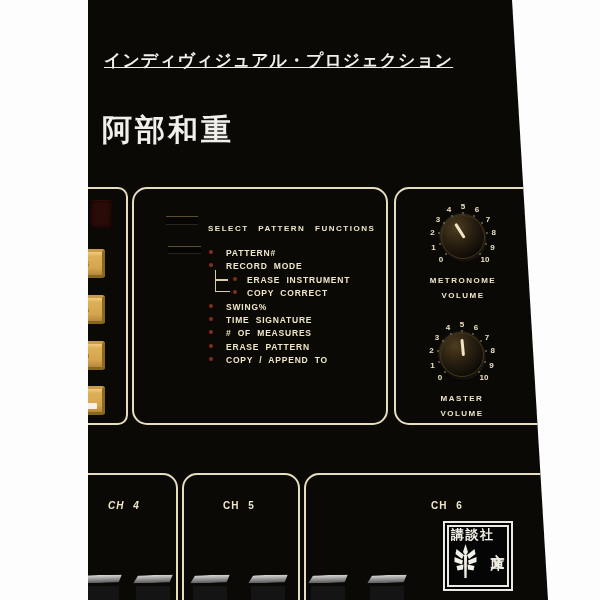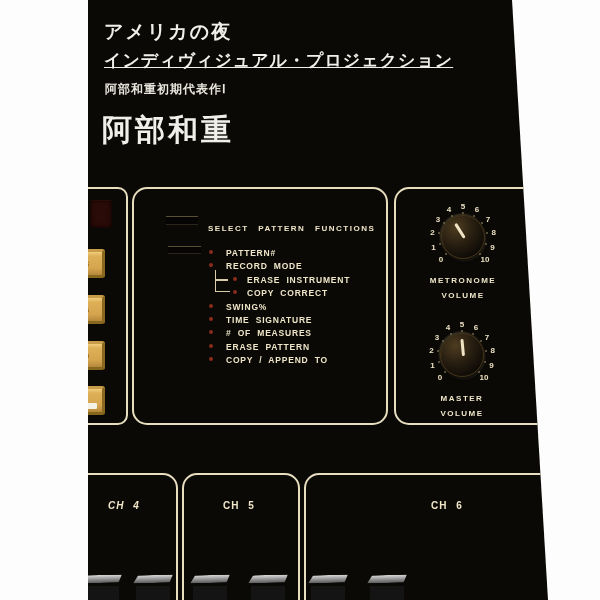--- a/index.html
+++ b/index.html
@@ -73,23 +73,21 @@
   .pub-side{position:absolute;right:0px;top:15px;writing-mode:vertical-rl;font-size:14px;font-weight:bold;
             color:#f2efe6;letter-spacing:2px;}
   .pub-leaf{position:absolute;left:3px;top:17px;}
 </style>
 </head>
 <body>
 
 <div id="stage">
   <div id="cover">
 
-    <div class="jp title1">アメリカの夜</div>
     <div class="jp title2">インディヴィジュアル・プロジェクション</div>
-    <div class="jp edition">阿部和重初期代表作Ⅰ</div>
     <div class="jp author">阿部和重</div>
 
     <div class="sec sec-keys"></div>
     <div class="sec sec-func"></div>
     <div class="sec sec-knobs"></div>
 
     <div class="led"></div>
     <div id="keypad">
         <div class="key" style="top: 249px;">
           <span class="digit">3</span>
@@ -223,14 +221,32 @@
         <div class="cap" style="left: 102px;"></div>
         <div class="capslot" style="left: 105px;"></div>
         <div class="cap" style="left: 160px;"></div>
         <div class="capslot" style="left: 163px;"></div>
         <div class="cap" style="left: 220px;"></div>
         <div class="capslot" style="left: 223px;"></div>
         <div class="cap" style="left: 279px;"></div>
         <div class="capslot" style="left: 282px;"></div>
       </div>
 
+    <div class="pub">
+      <div class="pub-in">
+        <div class="pub-top">講談社</div>
+        <div class="pub-side">文庫</div>
+        <svg class="pub-leaf" width="27" height="36" viewBox="0 0 27 36">
+          <g fill="#f2efe6">
+            <path d="M13.5 0 L16 8 L13.5 12 L11 8 Z"></path>
+            <path d="M4.5 5 L12 11 L10 15 L3.5 10 Z"></path>
+            <path d="M22.5 5 L15 11 L17 15 L23.5 10 Z"></path>
+            <path d="M2.5 13 L11 16.5 L10 20.5 L2.5 18 Z"></path>
+            <path d="M24.5 13 L16 16.5 L17 20.5 L24.5 18 Z"></path>
+            <path d="M4.5 22 L11.5 20.5 L11 25.5 L5.5 26.5 Z"></path>
+            <path d="M22.5 22 L15.5 20.5 L16 25.5 L21.5 26.5 Z"></path>
+            <path d="M12 11 L15 11 L14.6 34 L12.4 34 Z"></path>
+          </g>
+        </svg>
+      </div>
+    </div>
   </div>
 </div>
 
 </body></html>

